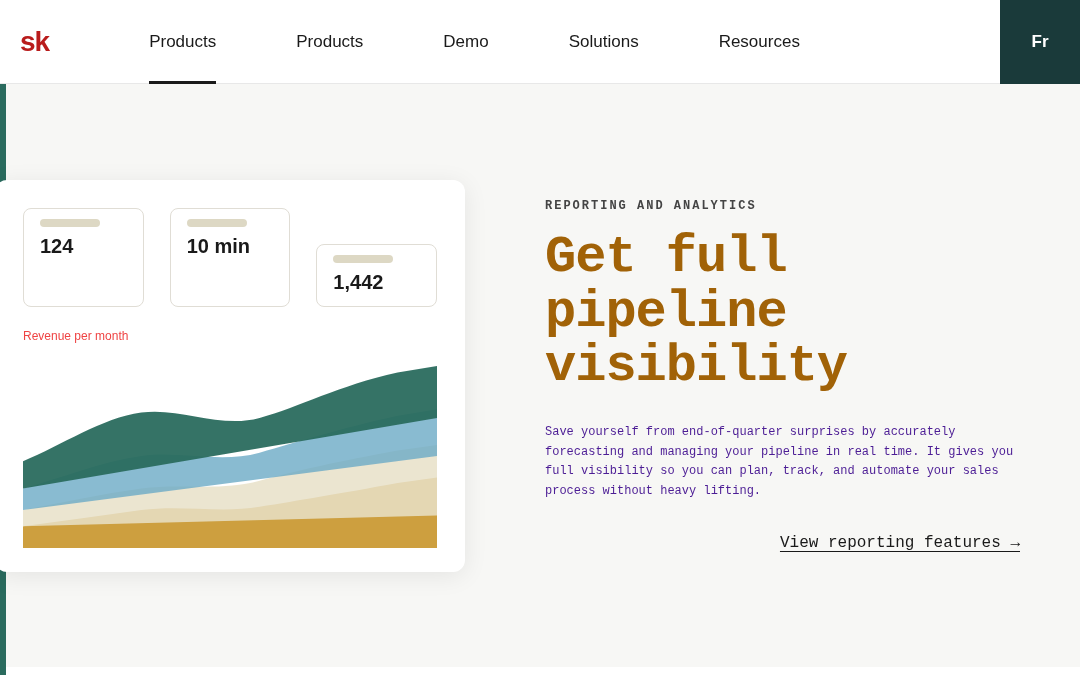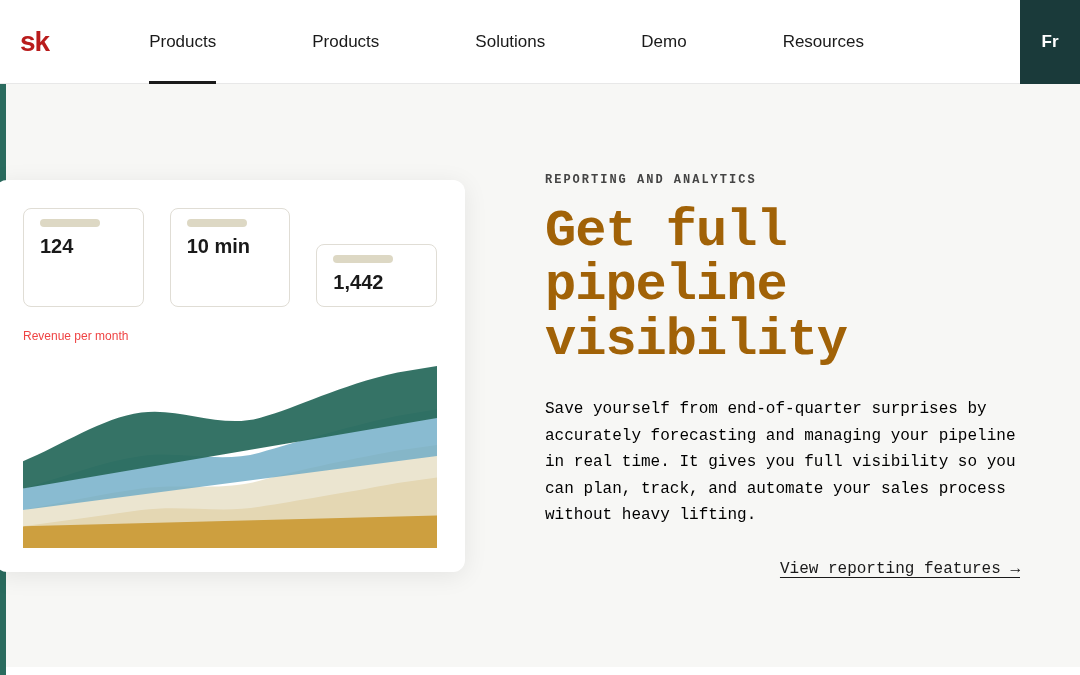--- a/index.html
+++ b/index.html
@@ -24,21 +24,21 @@
     .nav-logo {
       font-size: 28px;
       font-weight: 700;
       color: #b91c1c;
       margin-right: 60px;
       letter-spacing: -1px;
     }
     .nav-links {
       display: flex;
       align-items: center;
-      gap: 16px;
+      gap: 0;
       flex: 1;
     }
     .nav-item {
       padding: 0 40px;
       height: 84px;
       display: flex;
       align-items: center;
       font-size: 17px;
       color: #1a1a1a;
       cursor: pointer;
@@ -55,21 +55,21 @@
       left: 40px;
       right: 40px;
       height: 2.5px;
       background: #1a1a1a;
     }
     .nav-cta {
       position: absolute;
       right: 0;
       top: 0;
       height: 84px;
-      width: 60px;
+      width: 80px;
       background: #1a3a3a;
       color: #fff;
       font-size: 17px;
       font-weight: 600;
       display: flex;
       align-items: center;
       justify-content: center;
       cursor: pointer;
     }
 
@@ -149,22 +149,22 @@
     }
     .headline {
       font-size: 52px;
       font-weight: 800;
       color: #a16207;
       line-height: 1.05;
       margin-bottom: 28px;
       letter-spacing: -1px;
     }
     .description {
-      font-size: 16px;
-      color: #000000;
+      font-size: 12px;
+      color: #4c1d95;
       line-height: 1.65;
       margin-bottom: 32px;
       max-width: 520px;
     }
     .cta-link {
       font-size: 16px;
       color: #1a1a1a;
       text-decoration: underline;
       text-underline-offset: 4px;
       cursor: pointer;
@@ -190,24 +190,24 @@
     <span>sk</span>
   </div>
   <div class="nav-links">
     <div class="nav-item active">
       <span>Products</span>
     </div>
     <div class="nav-item">
       <span>Products</span>
     </div>
     <div class="nav-item">
+      <span>Demo</span>
+    </div>
+    <div class="nav-item">
       <span>Solutions</span>
-    </div>
-    <div class="nav-item">
-      <span>Demo</span>
     </div>
     <div class="nav-item">
       <span>Resources</span>
     </div>
   </div>
   <div class="nav-cta">
     <span>Fr</span>
   </div>
 </nav>
 

